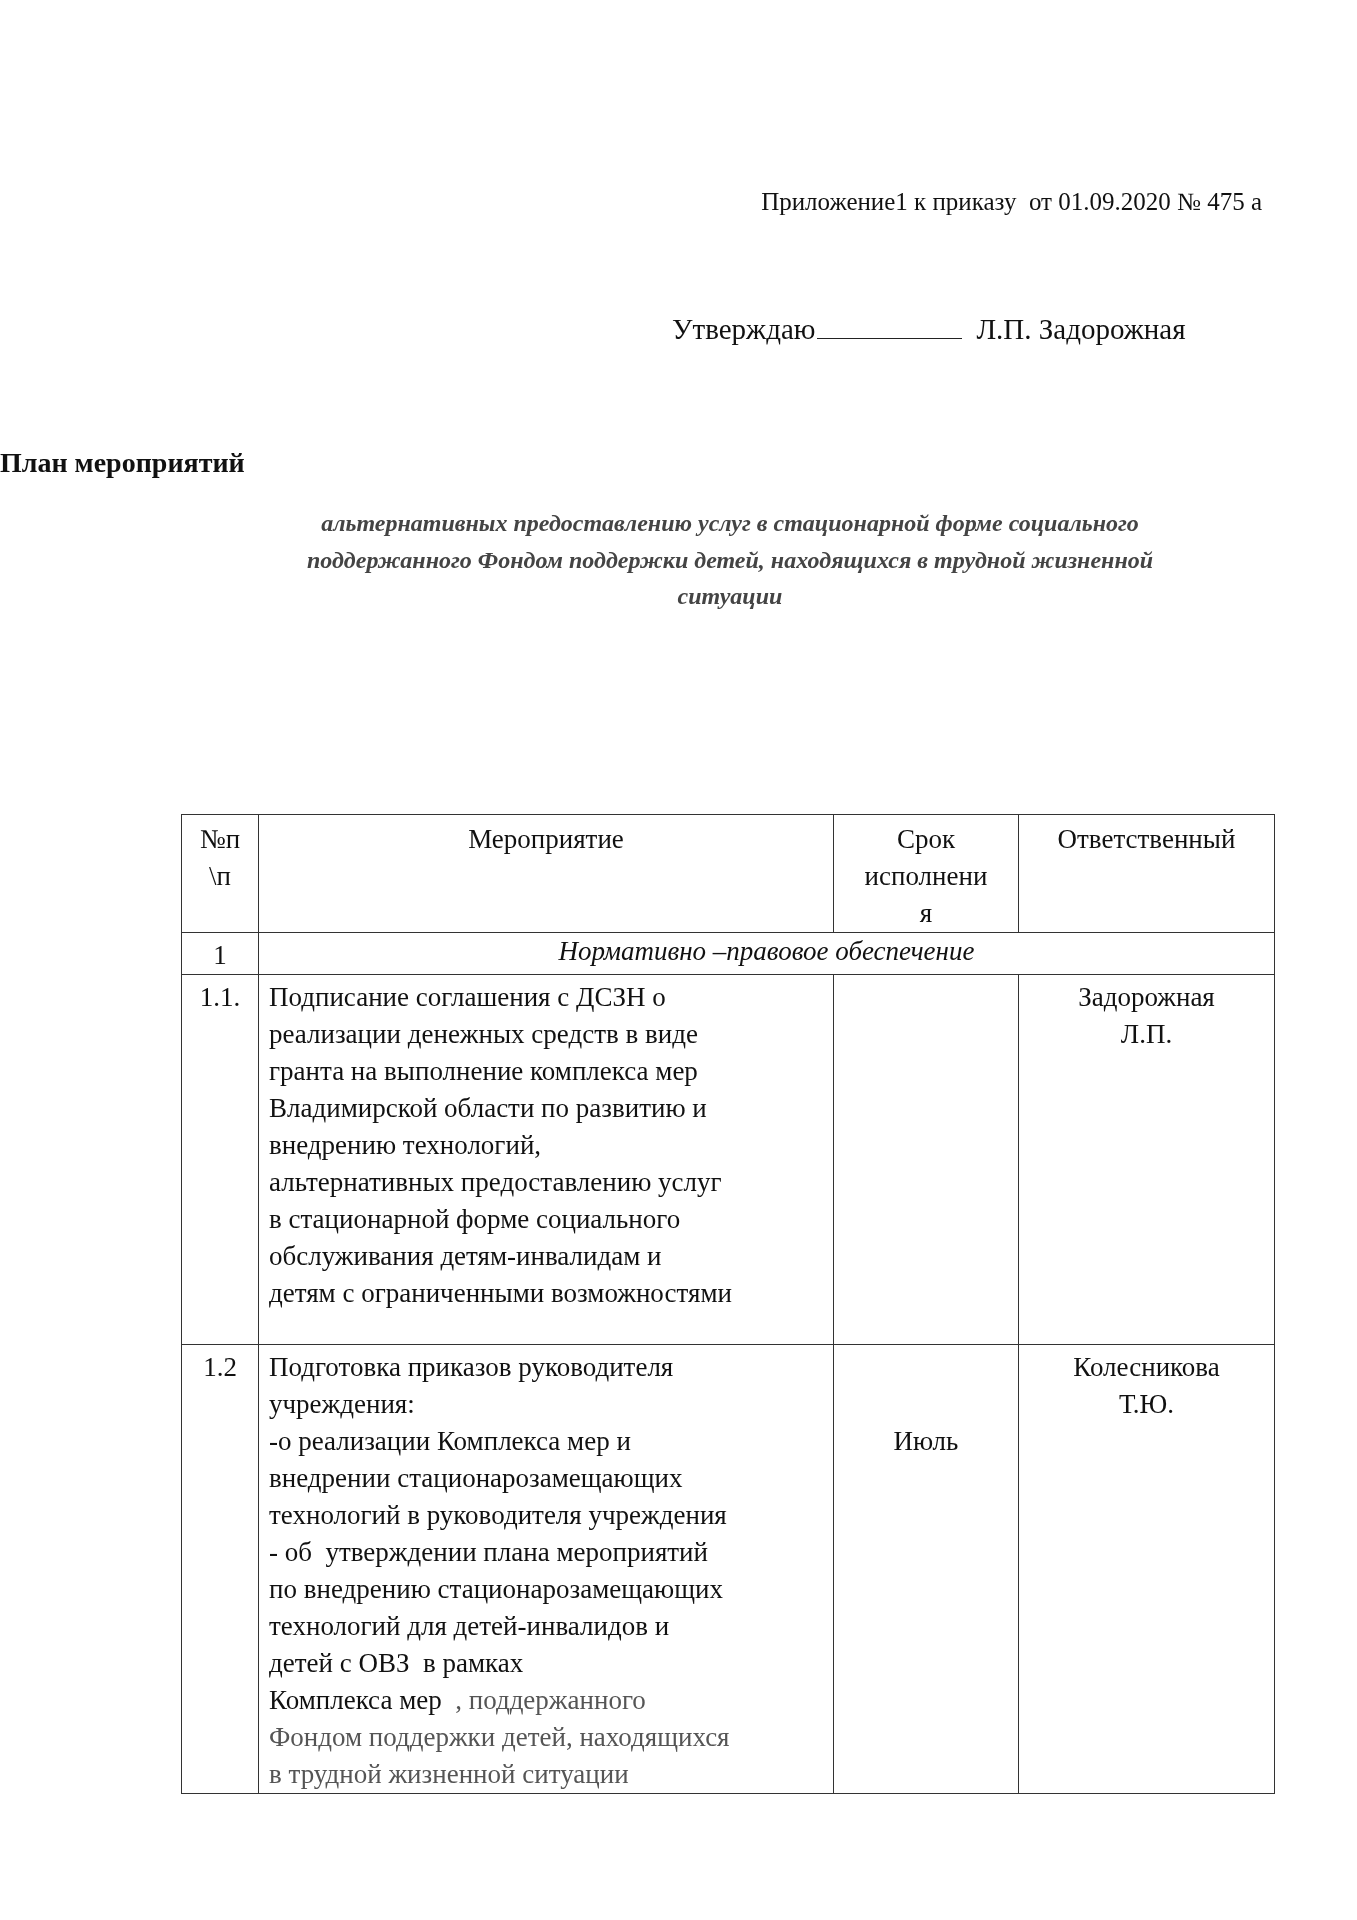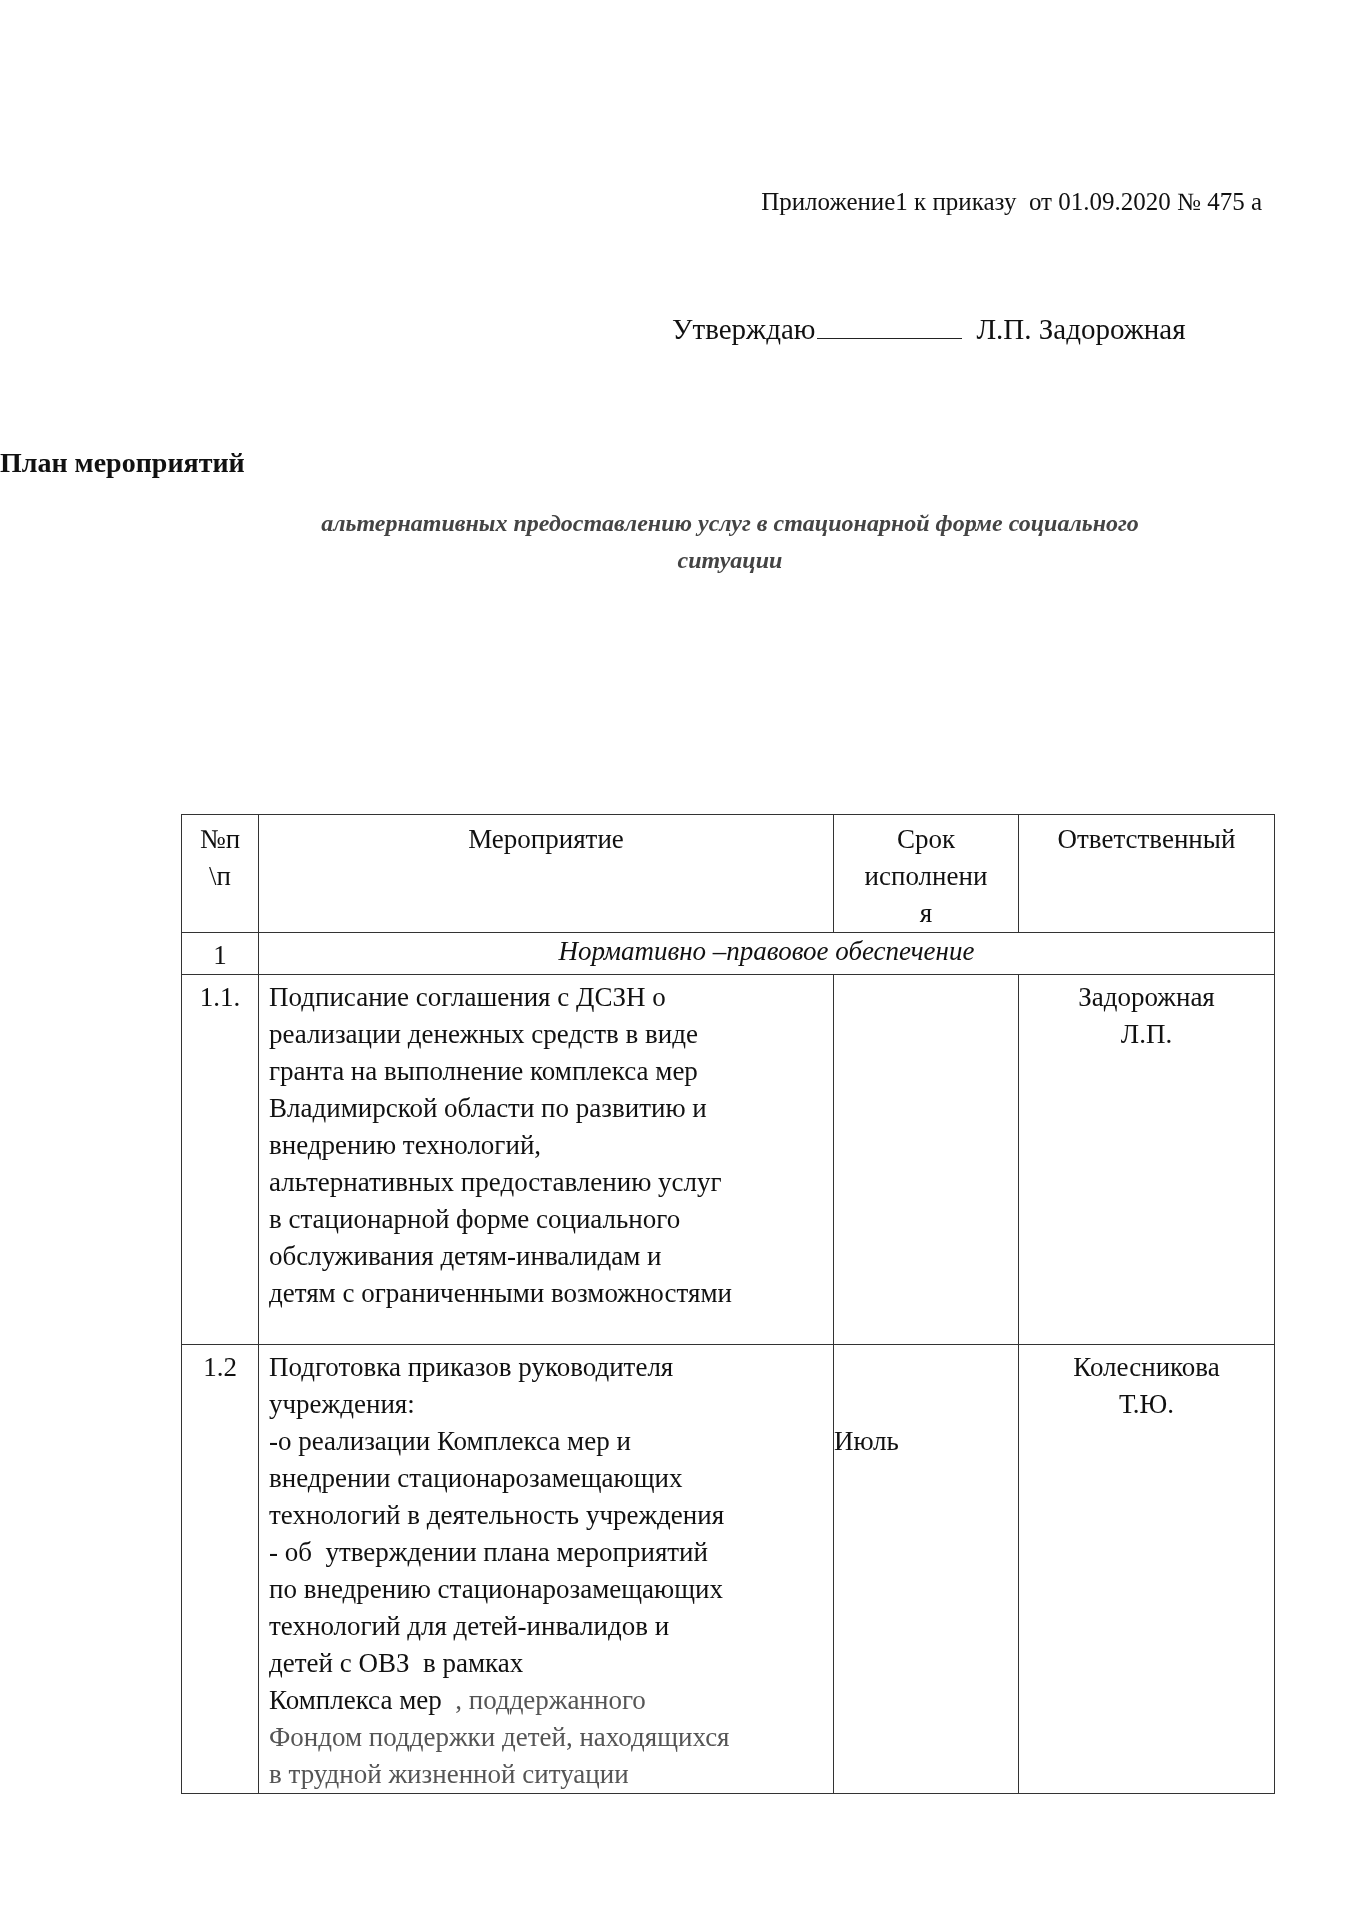--- a/index.html
+++ b/index.html
@@ -20,36 +20,37 @@
   tr.hdr { height: 110px; }
   tr.section { height: 37px; }
   tr.section td.num { text-align: center; font-size: 26px; line-height: 35px; }
   tr.section td.title { text-align: center; font-style: italic; font-weight: bold; font-size: 22px; line-height: 35px; }
   tr.r11 { height: 370px; margin-top: 46px; }
   tr.r12 { height: 438px; }
   td.num { text-align: center; padding-top: 4px !important; }
   td.activity { padding: 4px 10px 0 10px !important; }
   td.activity .ln { display: block; white-space: pre; }
   td.activity .grey { color: #555; }
-  td.deadline { text-align: left; }
+  td.deadline { text-align: center; }
   td.deadline .dv { display: block; margin-top: 78px; }
   td.resp { text-align: center; padding-top: 4px !important; }
   td.resp .ln { display: block; }
 </style>
 </head>
 <body>
 
 <div id="appendix" class="abs">Приложение1 к приказу  от 01.09.2020 № 475 а</div>
 
 <div id="approve" class="abs"><span>Утверждаю</span><span class="line"></span><span>Л.П. Задорожная</span></div>
 
 <div id="title" class="abs">План мероприятий</div>
 
 <div id="subtitle" class="abs">
   <div class="grey">альтернативных предоставлению услуг в стационарной форме социального</div>
+  <div class="grey">поддержанного Фондом поддержки детей, находящихся в трудной жизненной</div>
   <div class="grey">ситуации</div>
 </div>
 
 <table id="plan">
   <colgroup>
       <col class="c1">
       <col class="c2">
       <col class="c3">
       <col class="c4">
     </colgroup>
@@ -85,21 +86,21 @@
           <span class="ln">Л.П.</span>
         </td>
   </tr>
   <tr class="r12">
     <td class="num">1.2</td>
     <td class="activity">
           <span class="ln">Подготовка приказов руководителя</span>
           <span class="ln">учреждения:</span>
           <span class="ln">-о реализации Комплекса мер и</span>
           <span class="ln">внедрении стационарозамещающих</span>
-          <span class="ln">технологий в деятельность учреждения</span>
+          <span class="ln">технологий в руководителя учреждения</span>
           <span class="ln">- об  утверждении плана мероприятий</span>
           <span class="ln">по внедрению стационарозамещающих</span>
           <span class="ln">технологий для детей-инвалидов и</span>
           <span class="ln">детей с ОВЗ  в рамках</span>
           <span class="ln"><span>Комплекса мер  </span><span class="grey">, поддержанного</span></span>
           <span class="ln grey">Фондом поддержки детей, находящихся</span>
           <span class="ln grey">в трудной жизненной ситуации</span>
         </td>
     <td class="deadline">
           <span class="dv">Июль</span>

